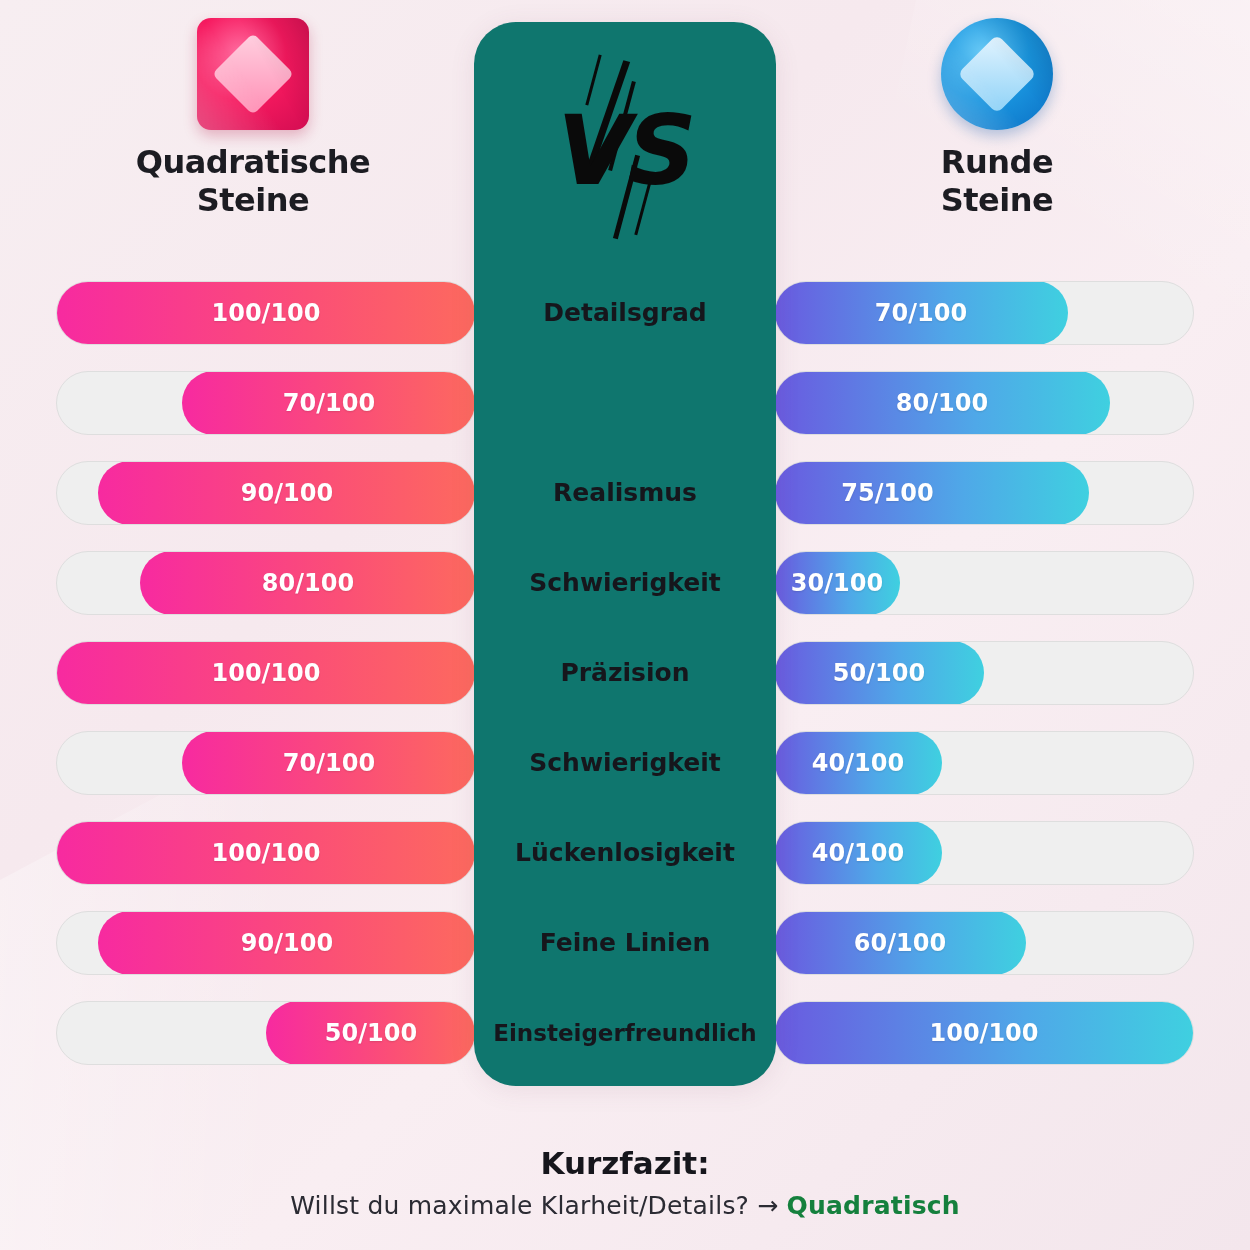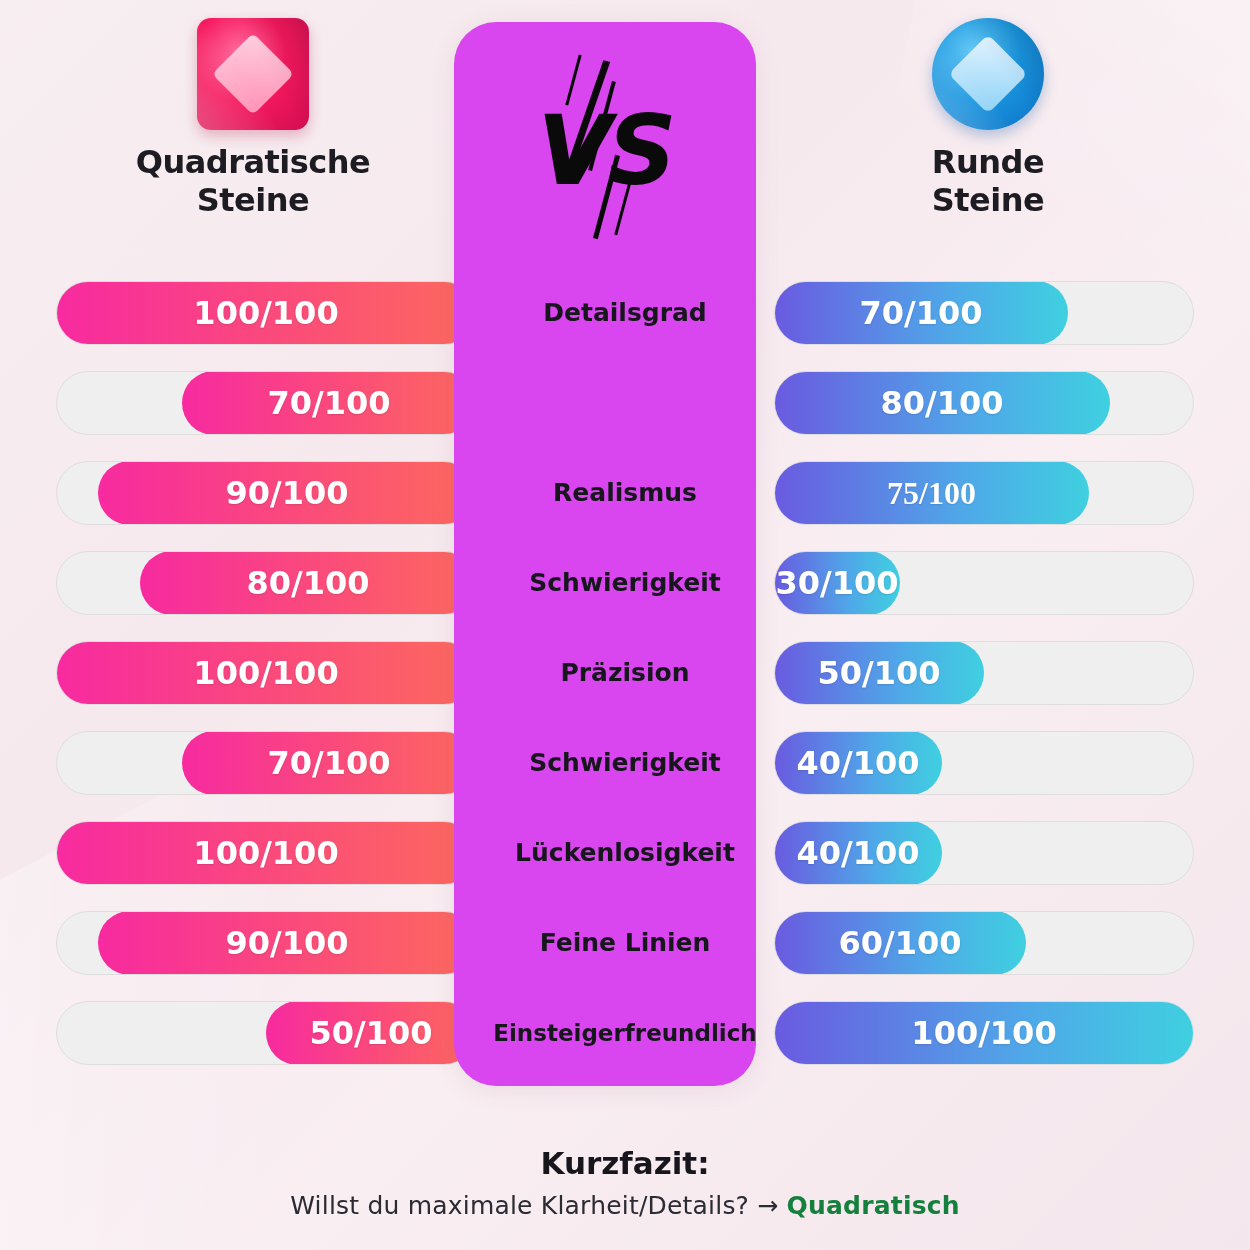--- a/index.html
+++ b/index.html
@@ -31,21 +31,21 @@
   }
 
   
   .header {
     position: absolute;
     top: 18px;
     width: 430px;
     text-align: center;
   }
   .header.left { left: 38px; }
-  .header.right { right: 47px; }
+  .header.right { right: 38px; }
 
   .gem {
     width: 112px; height: 112px;
     margin: 0 auto 14px auto;
     position: relative;
   }
   .gem-left {
     border-radius: 14px;
     background:
       radial-gradient(circle at 38% 32%, #ff6ea0 0%, #f6195f 45%, #d30d52 100%);
@@ -99,25 +99,25 @@
     font-size: 32px;
     font-weight: 700;
     color: #1c1c22;
     line-height: 1.18;
     letter-spacing: -0.5px;
   }
 
   
   .center-card {
     position: absolute;
-    left: 454px;
+    left: 474px;
     top: 22px;
     width: 302px;
     height: 1064px;
-    background: #d946ef;
+    background: #0f766e;
     border-radius: 42px;
     box-shadow: 0 4px 26px rgba(120, 70, 100, 0.10);
     z-index: 3;
   }
 
   .vs-wrap {
     position: absolute;
     top: 24px;
     left: 0; right: 0;
     height: 210px;
@@ -184,21 +184,21 @@
   .fill.right {
     left: -1px;
     background: linear-gradient(90deg, #6a5ae0 0%, #4fa8e8 60%, #3fd0e0 100%);
   }
 
   .val {
     position: absolute;
     top: 13px;
     height: 48px;
     line-height: 64px;
-    font-size: 32px;
+    font-size: 24px;
     font-weight: 600;
     color: #ffffff;
     text-align: center;
     text-shadow: 0 1px 2px rgba(0,0,0,0.12);
     pointer-events: none;
   }
 
   .criterion {
     position: absolute;
     left: 474px;
@@ -292,21 +292,21 @@
       <div class="val" style="left: 774px; width: 336px;">80/100</div>
     </div>
     <div class="row">
       <div class="track left">
         <div class="fill left" style="width: 378px;"></div>
       </div>
       <div class="track right">
         <div class="fill right" style="width: 315px;"></div>
       </div>
       <div class="val" style="left: 98px; width: 378px;">90/100</div>
-      <div class="val" style="left: 774px; width: 315px; font-family: Liberation Serif, serif;">75/100</div>
+      <div class="val" style="left: 730px; width: 315px;">75/100</div>
       <div class="criterion">Realismus</div>
     </div>
     <div class="row">
       <div class="track left">
         <div class="fill left" style="width: 336px;"></div>
       </div>
       <div class="track right">
         <div class="fill right" style="width: 126px;"></div>
       </div>
       <div class="val" style="left: 140px; width: 336px;">80/100</div>

